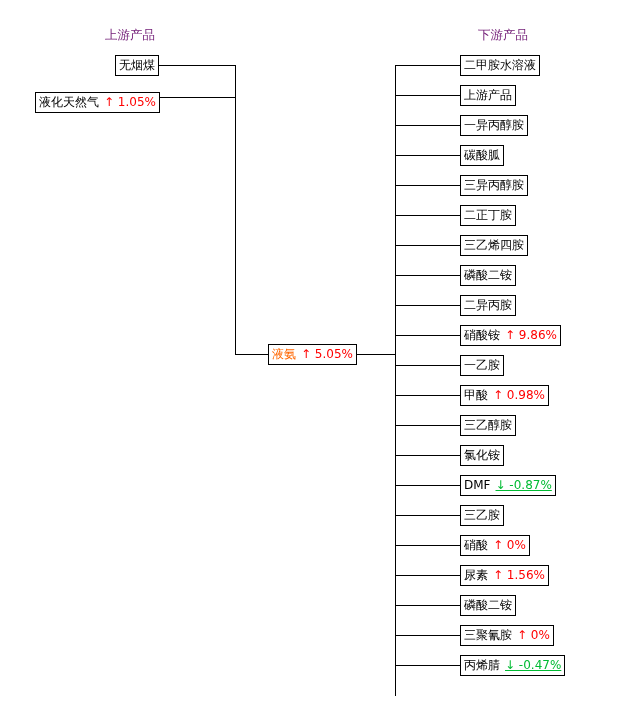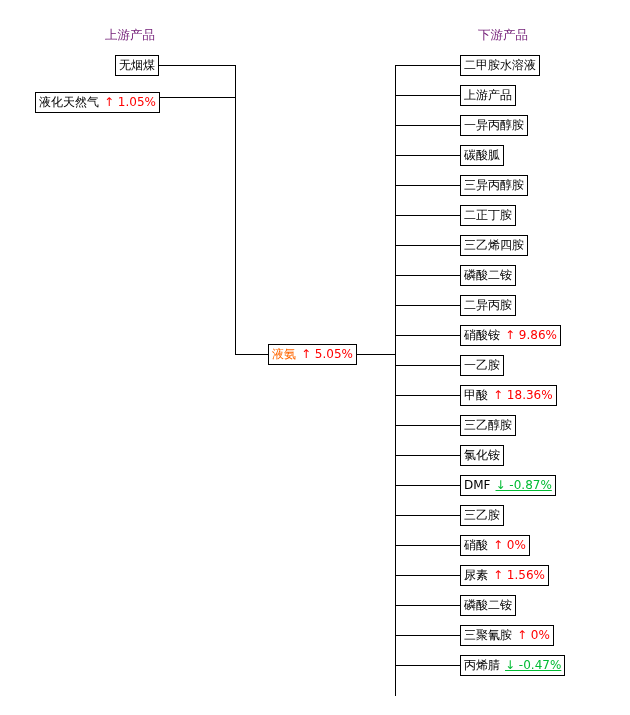--- a/index.html
+++ b/index.html
@@ -135,21 +135,21 @@
       <div class="pbox">
         <span>一乙胺</span>
 
       </div>
     </div>
 
     <div class="ds-row">
       <div class="connector"></div>
       <div class="pbox">
         <span>甲酸</span>
-        <span class="up">↑ 18.36%</span>
+        <span class="up">↑ 0.98%</span>
       </div>
     </div>
 
     <div class="ds-row">
       <div class="connector"></div>
       <div class="pbox">
         <span>三乙醇胺</span>
 
       </div>
     </div>

